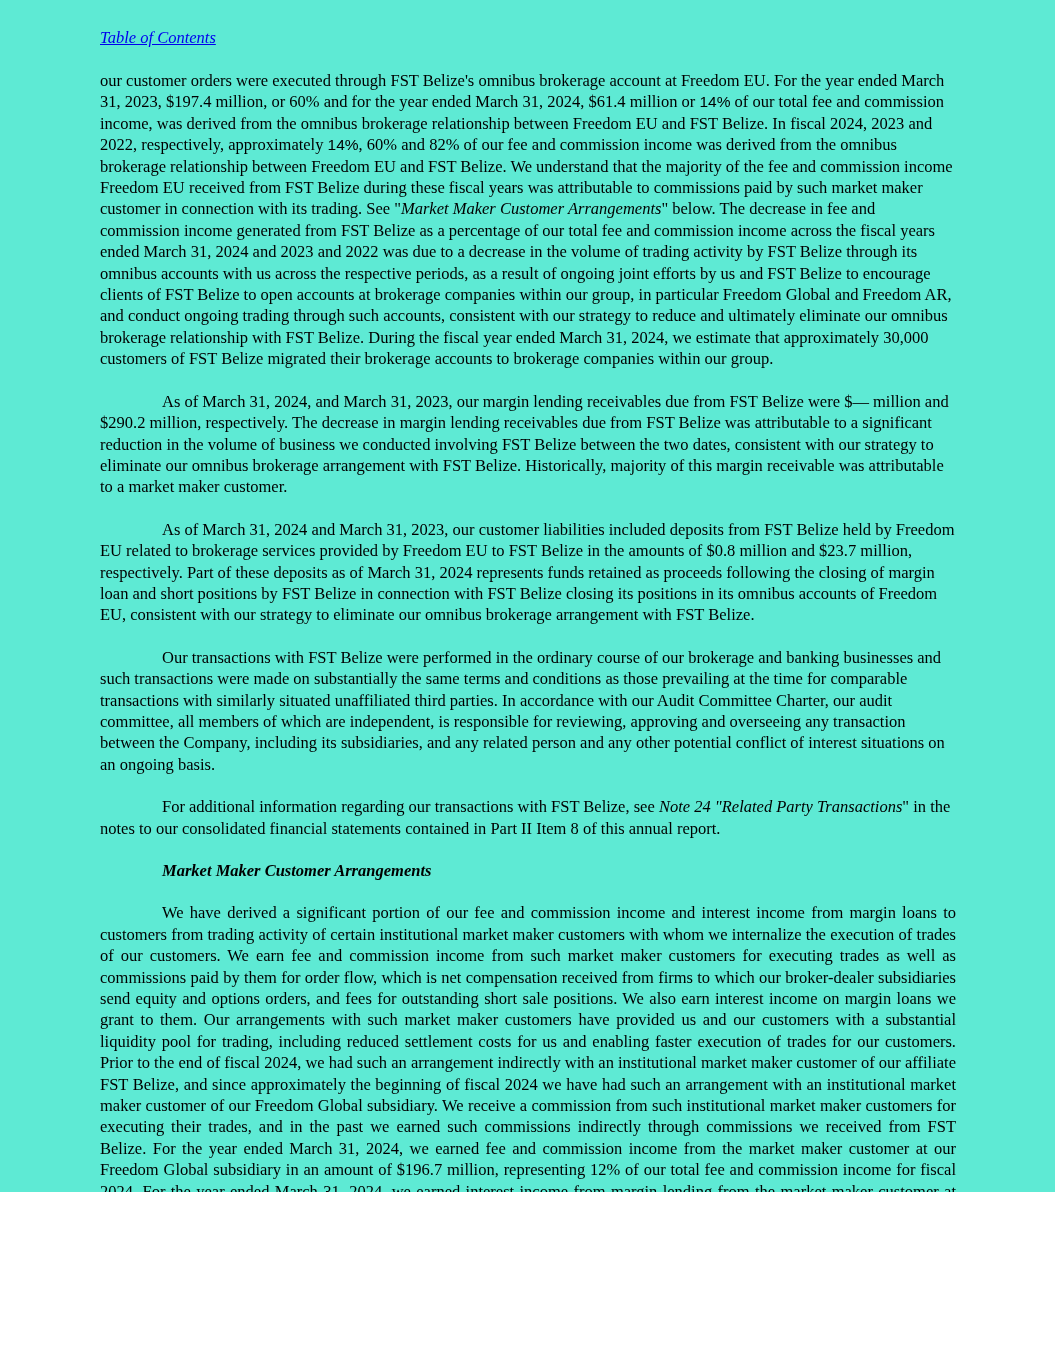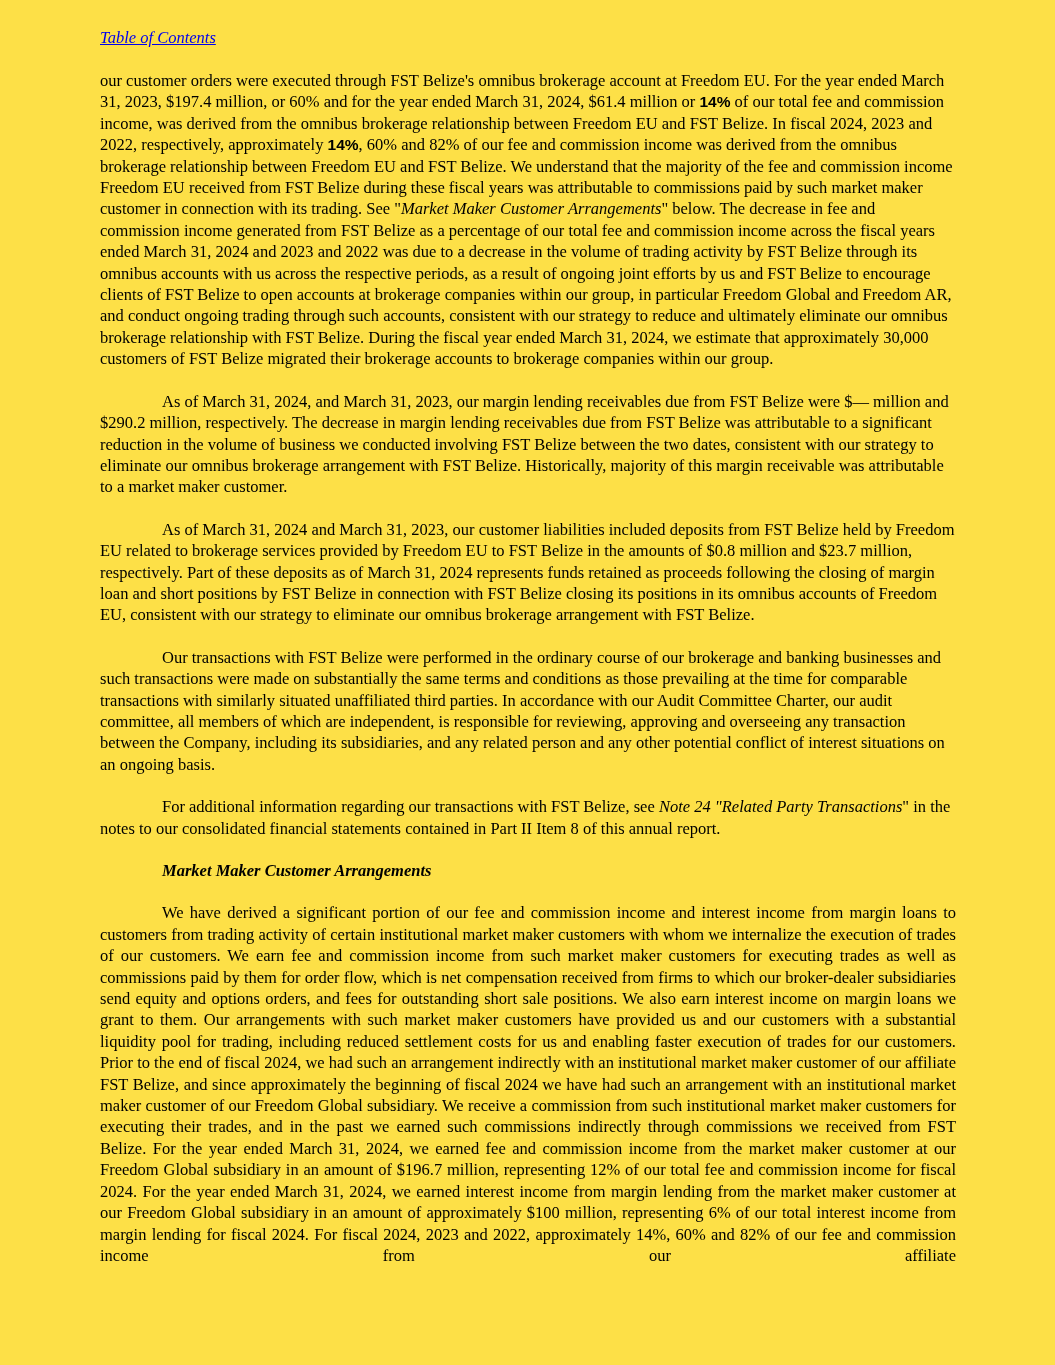--- a/index.html
+++ b/index.html
@@ -1,20 +1,20 @@
 <!DOCTYPE html>
 <html><head>
 <meta charset="utf-8">
 <style>
   html, body { margin: 0; padding: 0; background: #ffffff; }
   .page {
     position: relative;
     width: 1055px;
-    height: 1365px;
-    background: #fde047;
+    height: 1192px;
+    background: #5eead4;
     font-family: "Liberation Serif", "DejaVu Serif", serif;
     color: #000000;
     overflow: hidden;
   }
   .content {
     position: absolute;
     left: 100px;
     top: 28px;
     width: 856px;
   }
@@ -35,21 +35,20 @@
   h3.heading {
     font-weight: bold;
     font-style: italic;
   }
   .indent { text-indent: 62px; }
   .justify { text-align: justify; text-align-last: justify; }
   .r-italic { font-style: italic; }
   .r-sans {
     font-family: "Liberation Sans", "DejaVu Sans", sans-serif;
     font-size: 0.94em;
-    font-weight: bold;
   }
   .page-number {
     position: absolute;
     left: 0;
     right: 0;
     top: 1310px;
     text-align: center;
     font-size: 16px;
   }
 </style>

